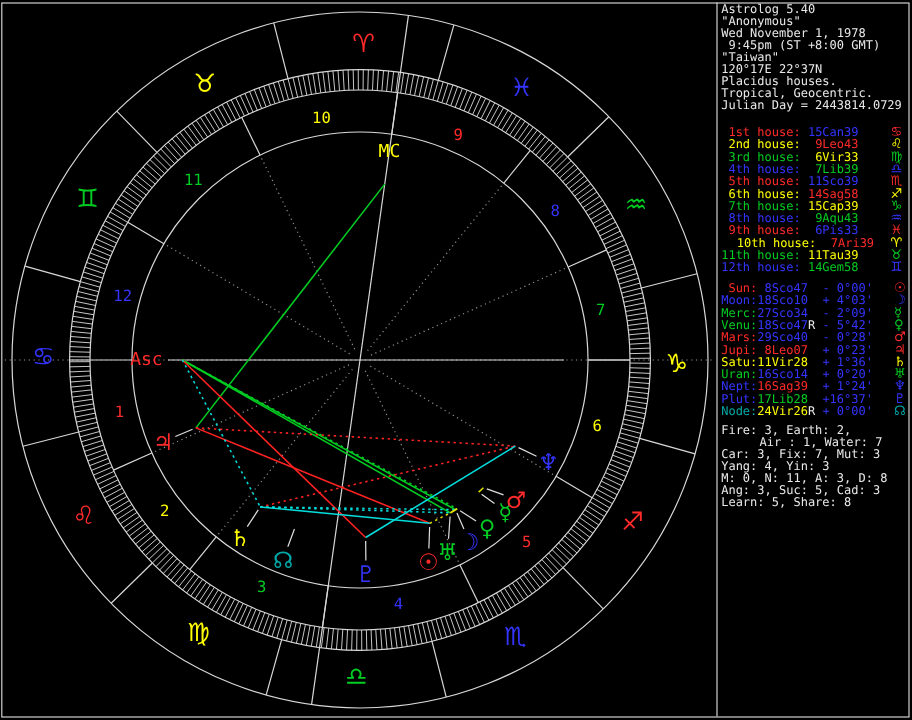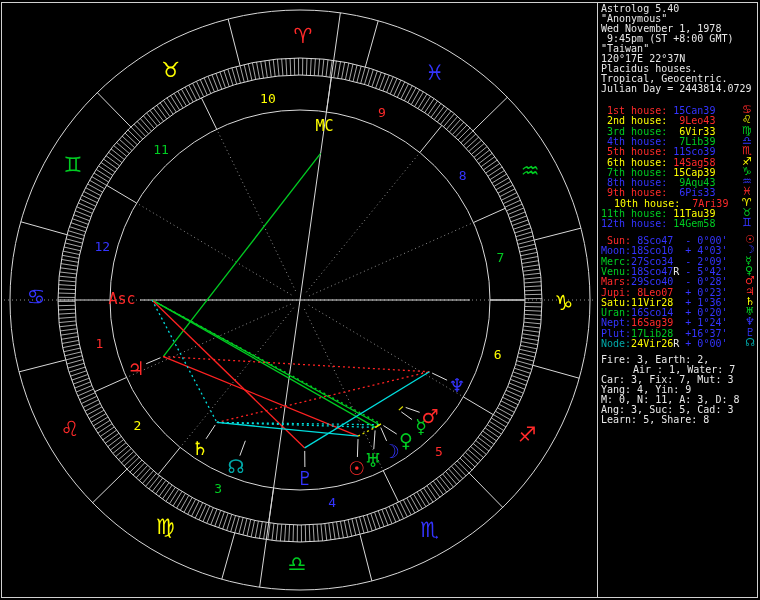--- a/index.html
+++ b/index.html
@@ -540,20 +540,20 @@
       <div class="pglyph" style="top: 307px; left: 745px; color: rgb(0, 204, 34);">♅</div>
       <div class="prow" style="top: 318px; left: 601px;"><span style="color: rgb(52, 52, 255);">Nept:</span><span style="color: rgb(255, 42, 42);">16Sag39</span><span style="color: rgb(232, 232, 232);"> </span><span style="color: rgb(52, 52, 255);"> + 1°24'</span></div>
       <div class="pglyph" style="top: 317px; left: 745px; color: rgb(52, 52, 255);">♆</div>
       <div class="prow" style="top: 329px; left: 601px;"><span style="color: rgb(52, 52, 255);">Plut:</span><span style="color: rgb(0, 204, 34); margin-top: 13px;">17Lib28</span><span style="color: rgb(232, 232, 232);"> </span><span style="color: rgb(52, 52, 255);"> +16°37'</span></div>
       <div class="pglyph" style="top: 328px; left: 745px; color: rgb(52, 52, 255);">♇</div>
       <div class="prow" style="top: 339px; left: 601px;"><span style="color: rgb(0, 168, 168);">Node:</span><span style="color: rgb(255, 255, 0);">24Vir26</span><span style="color: rgb(232, 232, 232);">R</span><span style="color: rgb(52, 52, 255);"> + 0°00'</span></div>
       <div class="pglyph" style="top: 338px; left: 745px; color: rgb(0, 168, 168);">☊</div>
       <div class="prow" style="top: 355px; left: 601px;"><span style="color: rgb(232, 232, 232);">Fire: 3, Earth: 2,</span></div>
       <div class="prow" style="top: 365px; left: 601px; margin-left: 32px;"><span style="color: rgb(232, 232, 232);">Air : 1, Water: 7</span></div>
       <div class="prow" style="top: 375px; left: 601px;"><span style="color: rgb(232, 232, 232);">Car: 3, Fix: 7, Mut: 3</span></div>
-      <div class="prow" style="top: 385px; left: 601px;"><span style="color: rgb(232, 232, 232);">Yang: 4, Yin: 9</span></div>
+      <div class="prow" style="top: 385px; left: 601px;"><span style="color: rgb(232, 232, 232);">Yang: 4, Yin: 3</span></div>
       <div class="prow" style="top: 395px; left: 601px;"><span style="color: rgb(232, 232, 232);">M: 0, N: 11, A: 3, D: 8</span></div>
       <div class="prow" style="top: 405px; left: 601px;"><span style="color: rgb(232, 232, 232);">Ang: 3, Suc: 5, Cad: 3</span></div>
       <div class="prow" style="top: 415px; left: 601px;"><span style="color: rgb(232, 232, 232);">Learn: 5, Share: 8</span></div>
     </div>
   <div id="vsep"></div>
   <div id="frame"></div>
 </div>
 
 </body></html>

